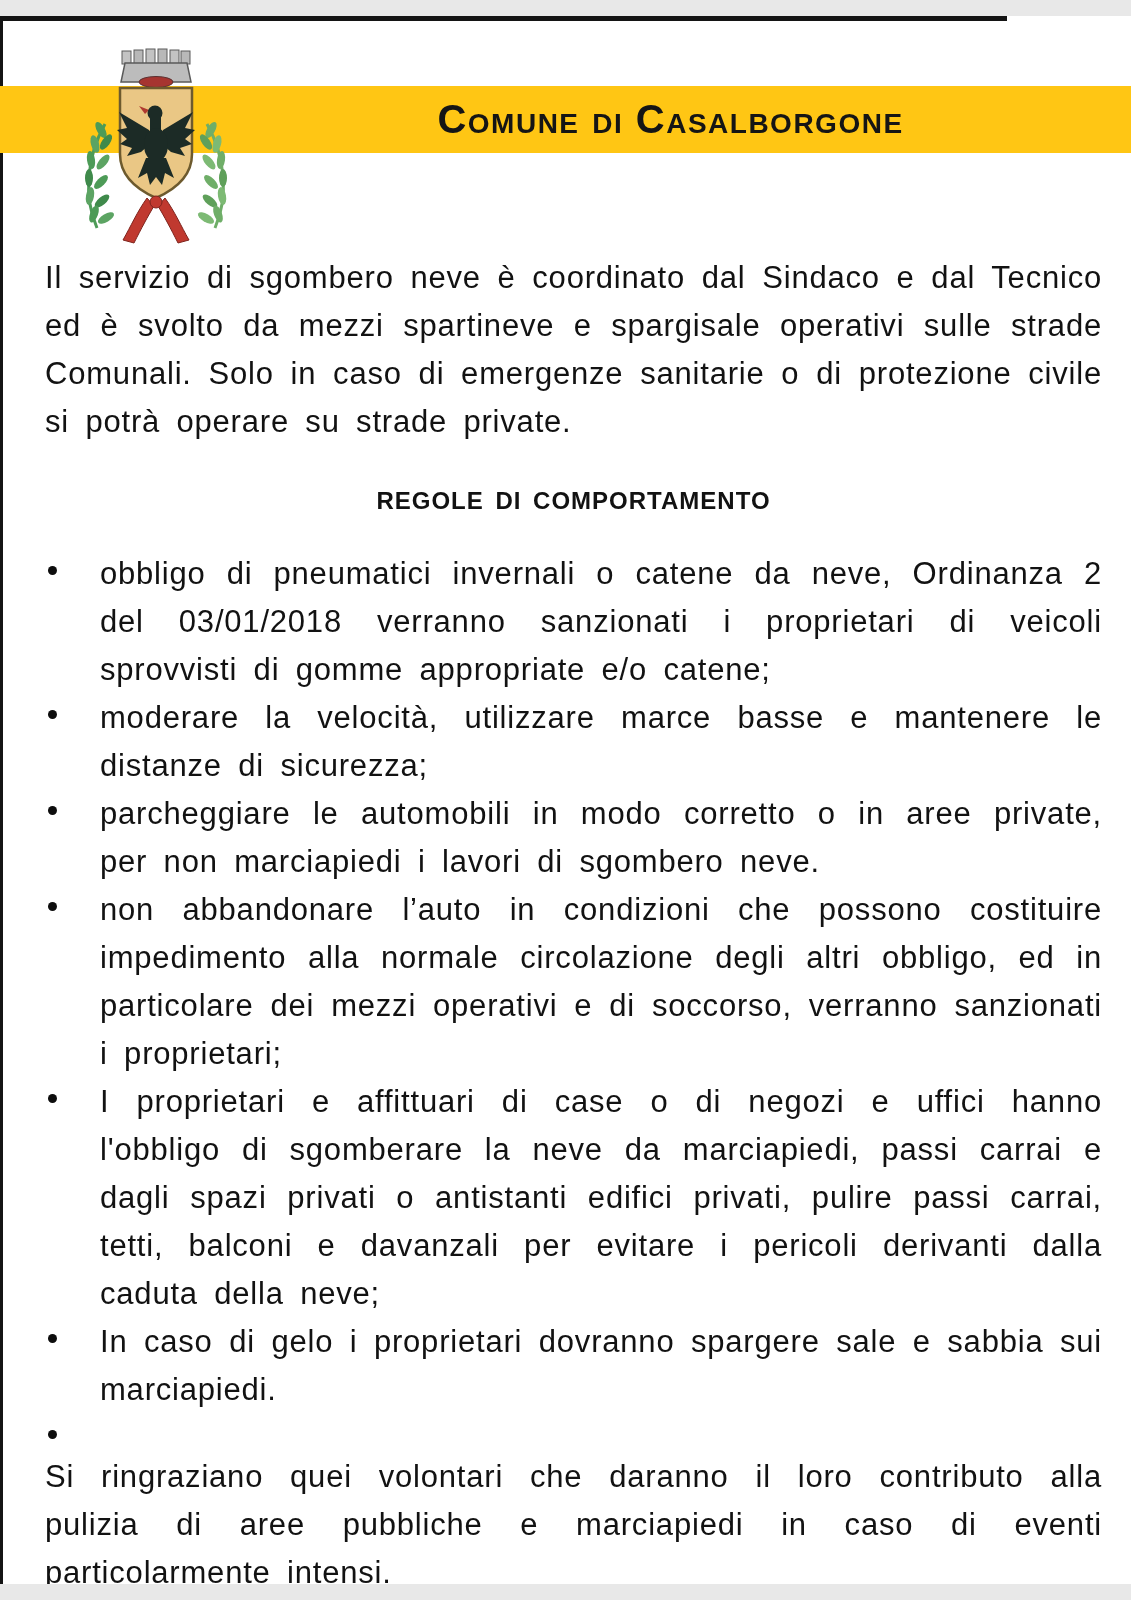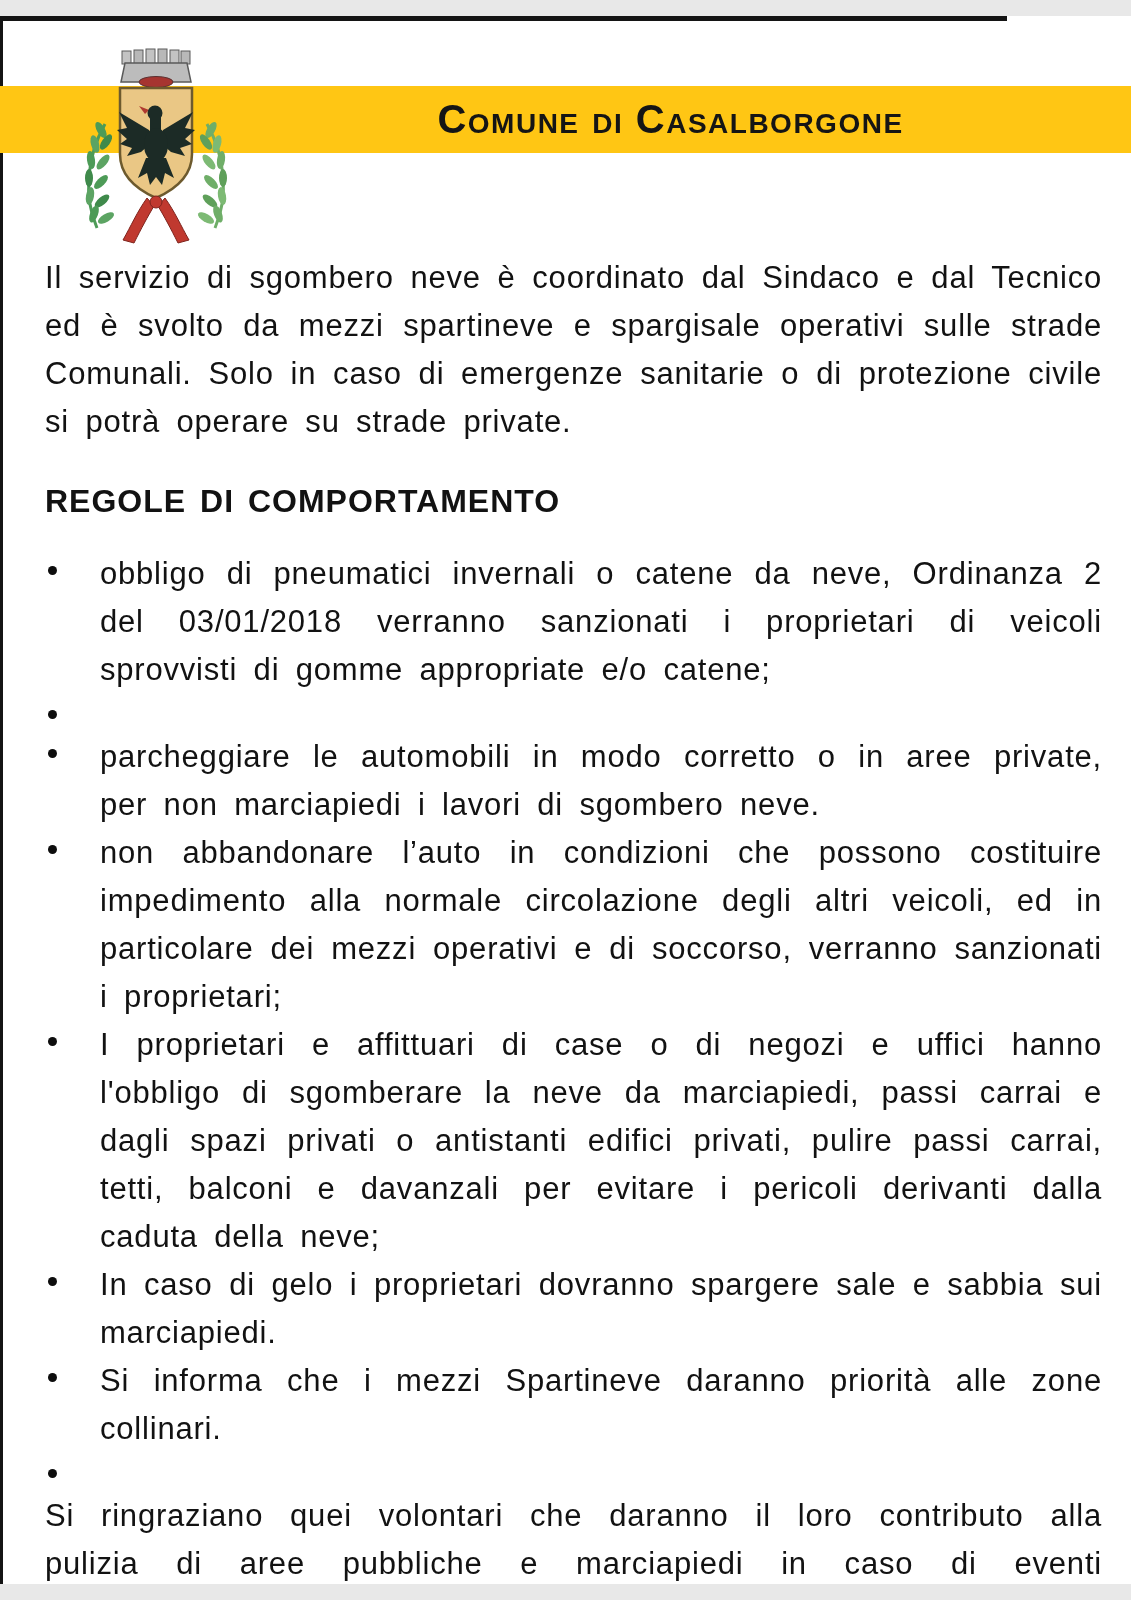--- a/index.html
+++ b/index.html
@@ -30,23 +30,23 @@
     margin:0 29px 0 45px;
     padding-top:238px;
     font-size:31px;
     line-height:48px;
     letter-spacing:0.8px;
     word-spacing:7px;
   }
   .intro{margin:0;text-align:justify;}
   .rules-heading{
     margin:31px 0 25px 0;
-    text-align:left;
+    text-align:center;
     font-weight:700;
-    font-size:32px;
+    font-size:24px;
     letter-spacing:1px;
     word-spacing:4px;
   }
   ul.rules{list-style:none;margin:0;padding:0;}
   ul.rules li{
     position:relative;
     padding-left:55px;
     text-align:justify;
     min-height:39px;
   }
@@ -142,40 +142,37 @@
 
     <div class="rules-heading">REGOLE DI COMPORTAMENTO</div>
 
     <ul class="rules">
       <li>
         <span class="bullet"></span>
         <span>obbligo di pneumatici invernali o catene da neve, Ordinanza 2 del 03/01/2018 verranno sanzionati i proprietari di veicoli sprovvisti di gomme appropriate e/o catene;</span>
       </li>
       <li>
         <span class="bullet"></span>
+        <span>moderare la velocità, utilizzare marce basse e mantenere le distanze di sicurezza;</span>
       </li>
       <li>
         <span class="bullet"></span>
         <span>parcheggiare le automobili in modo corretto o in aree private, per non marciapiedi i lavori di sgombero neve.</span>
       </li>
       <li>
         <span class="bullet"></span>
-        <span>non abbandonare l’auto in condizioni che possono costituire impedimento alla normale circolazione degli altri veicoli, ed in particolare dei mezzi operativi e di soccorso, verranno sanzionati i proprietari;</span>
+        <span>non abbandonare l’auto in condizioni che possono costituire impedimento alla normale circolazione degli altri obbligo, ed in particolare dei mezzi operativi e di soccorso, verranno sanzionati i proprietari;</span>
       </li>
       <li>
         <span class="bullet"></span>
         <span>I proprietari e affittuari di case o di negozi e uffici hanno l'obbligo di sgomberare la neve da marciapiedi, passi carrai e dagli spazi privati o antistanti edifici privati, pulire passi carrai, tetti, balconi e davanzali per evitare i pericoli derivanti dalla caduta della neve;</span>
       </li>
       <li>
         <span class="bullet"></span>
         <span>In caso di gelo i proprietari dovranno spargere sale e sabbia sui marciapiedi.</span>
-      </li>
-      <li>
-        <span class="bullet"></span>
-        <span>Si informa che i mezzi Spartineve daranno priorità alle zone collinari.</span>
       </li>
       <li>
         <span class="bullet"></span>
         <span></span>
       </li>
     </ul>
 
     <p class="closing">Si ringraziano quei volontari che daranno il loro contributo alla pulizia di aree pubbliche e marciapiedi in caso di eventi particolarmente intensi.</p>
   </div>
 

